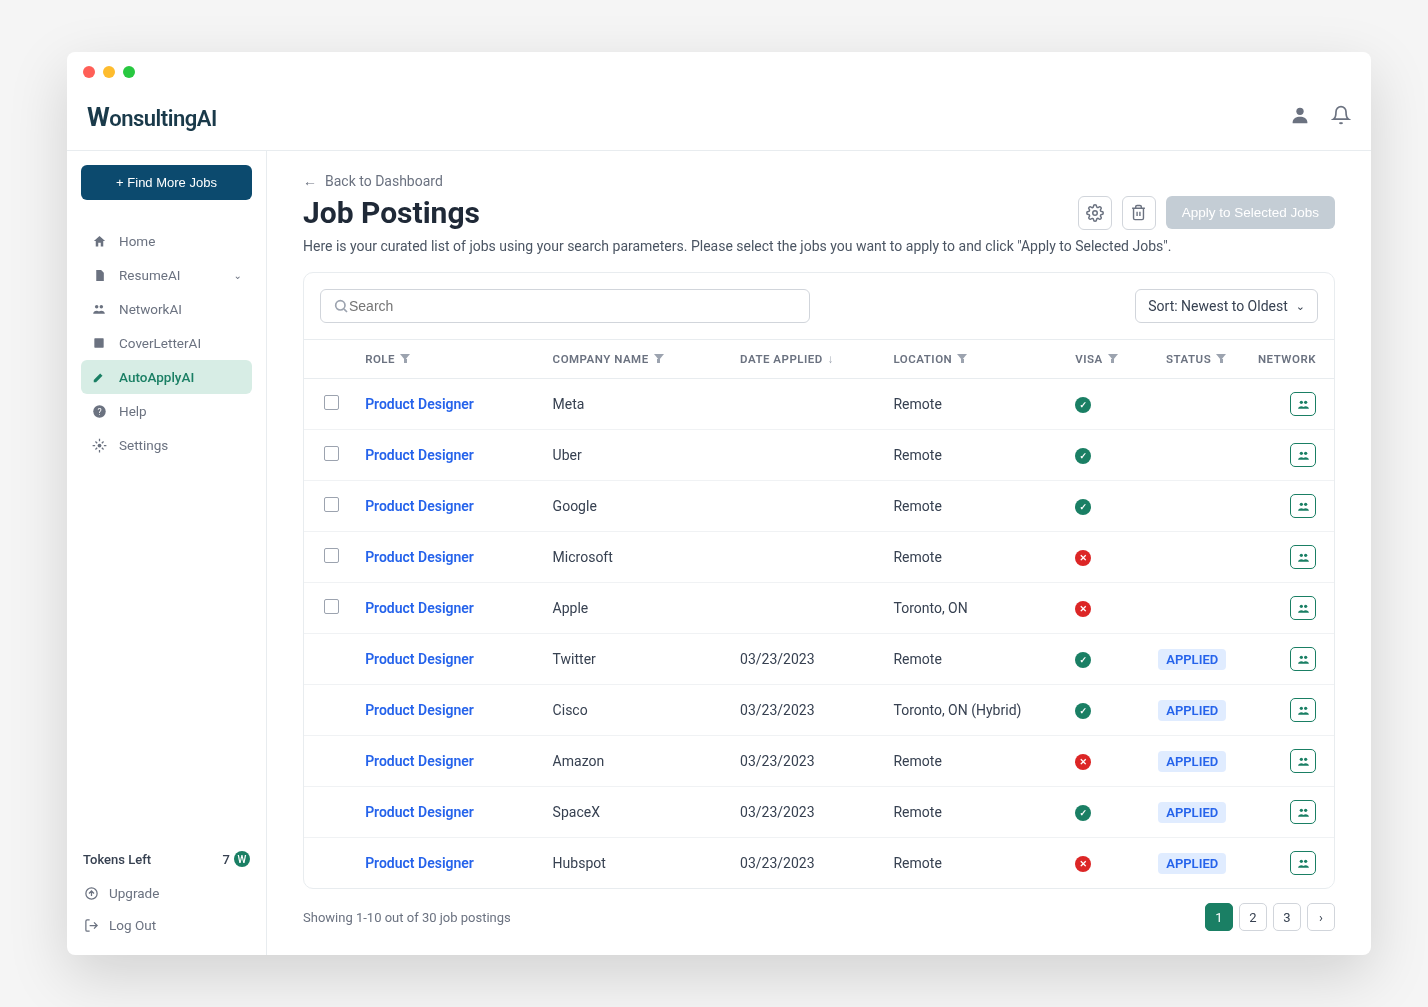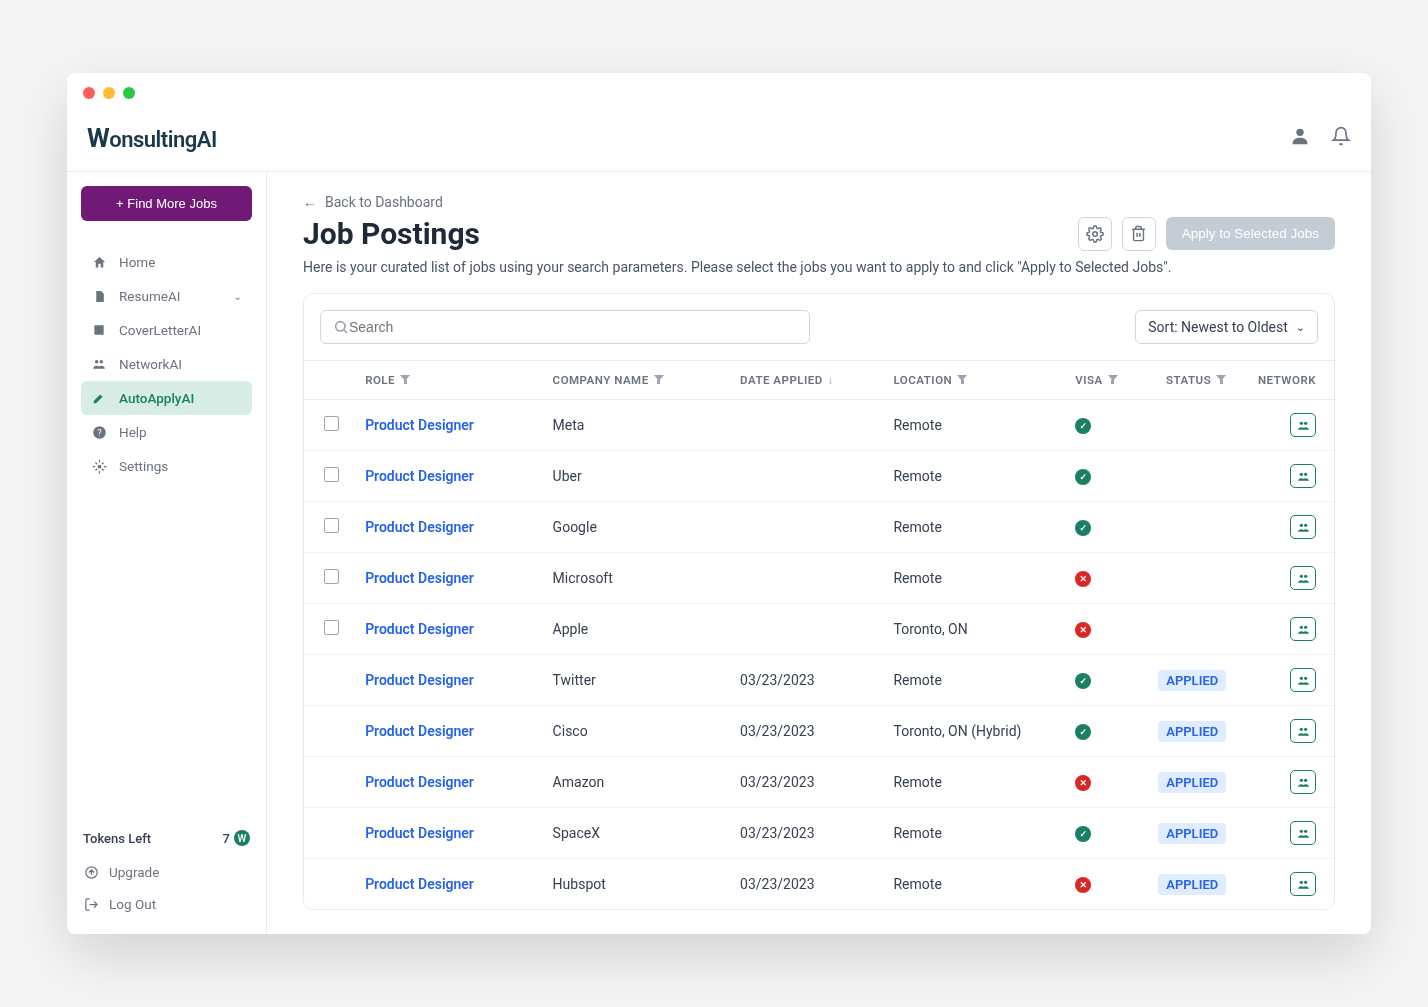--- a/index.html
+++ b/index.html
@@ -59,21 +59,21 @@
 }
 .sidebar {
   width: 200px;
   padding: 14px;
   display: flex;
   flex-direction: column;
   border-right: 1px solid #e8ecef;
   min-height: 700px;
 }
 .find-jobs-btn {
-  background: #701a75;
+  background: #0c4a6e;
   color: #fff;
   border: none;
   border-radius: 6px;
   padding: 10px 12px;
   font-size: 13px;
   font-weight: 500;
   cursor: pointer;
   margin-bottom: 24px;
 }
 .nav-item {
@@ -369,35 +369,35 @@
         <span class="nav-icon">
             <svg width="13" height="15" viewBox="0 0 24 24" fill="currentColor">
               <path d="M6 2h9l5 5v15H6z"></path>
             </svg>
           </span>
         <span>ResumeAI</span>
         <span class="chev">⌄</span>
       </div>
       <div class="nav-item">
         <span class="nav-icon">
-            <svg width="14" height="14" viewBox="0 0 24 24" fill="currentColor">
-              <rect x="4" y="4" width="16" height="16" rx="1"></rect>
-            </svg>
-          </span>
-        <span>CoverLetterAI</span>
-      </div>
-      <div class="nav-item">
-        <span class="nav-icon">
             <svg width="16" height="14" viewBox="0 0 24 24" fill="currentColor">
               <circle cx="8" cy="8" r="3"></circle>
               <circle cx="16" cy="8" r="3"></circle>
               <path d="M2 20c0-3 3-5 6-5s6 2 6 5zm8 0c0-3 3-5 6-5s6 2 6 5z"></path>
             </svg>
           </span>
         <span>NetworkAI</span>
+      </div>
+      <div class="nav-item">
+        <span class="nav-icon">
+            <svg width="14" height="14" viewBox="0 0 24 24" fill="currentColor">
+              <rect x="4" y="4" width="16" height="16" rx="1"></rect>
+            </svg>
+          </span>
+        <span>CoverLetterAI</span>
       </div>
       <div class="nav-item active">
         <span class="nav-icon">
             <svg width="14" height="14" viewBox="0 0 24 24" fill="currentColor">
               <path d="M3 17l11-11 4 4-11 11H3z"></path>
             </svg>
           </span>
         <span>AutoApplyAI</span>
       </div>
       <div class="nav-item">
@@ -675,15 +675,26 @@
                       <circle cx="8" cy="8" r="3"></circle>
                       <circle cx="16" cy="8" r="3"></circle>
                       <path d="M2 20c0-3 3-5 6-5s6 2 6 5zm8 0c0-3 3-5 6-5s6 2 6 5z"></path>
                     </svg>
                   </span></td>
               </tr>
             </tbody>
         </table>
       </div>
 
+      <div class="footer-row">
+        <span>Showing 1-10 out of 30 job postings</span>
+        <div class="pagination" id="pagination">
+            <div class="page-btn active">1</div>
+            <div class="page-btn">2</div>
+            <div class="page-btn">3</div>
+            <div class="page-btn">
+              <span>›</span>
+            </div>
+          </div>
+      </div>
     </div>
   </div>
 </div>
 
 </body></html>

